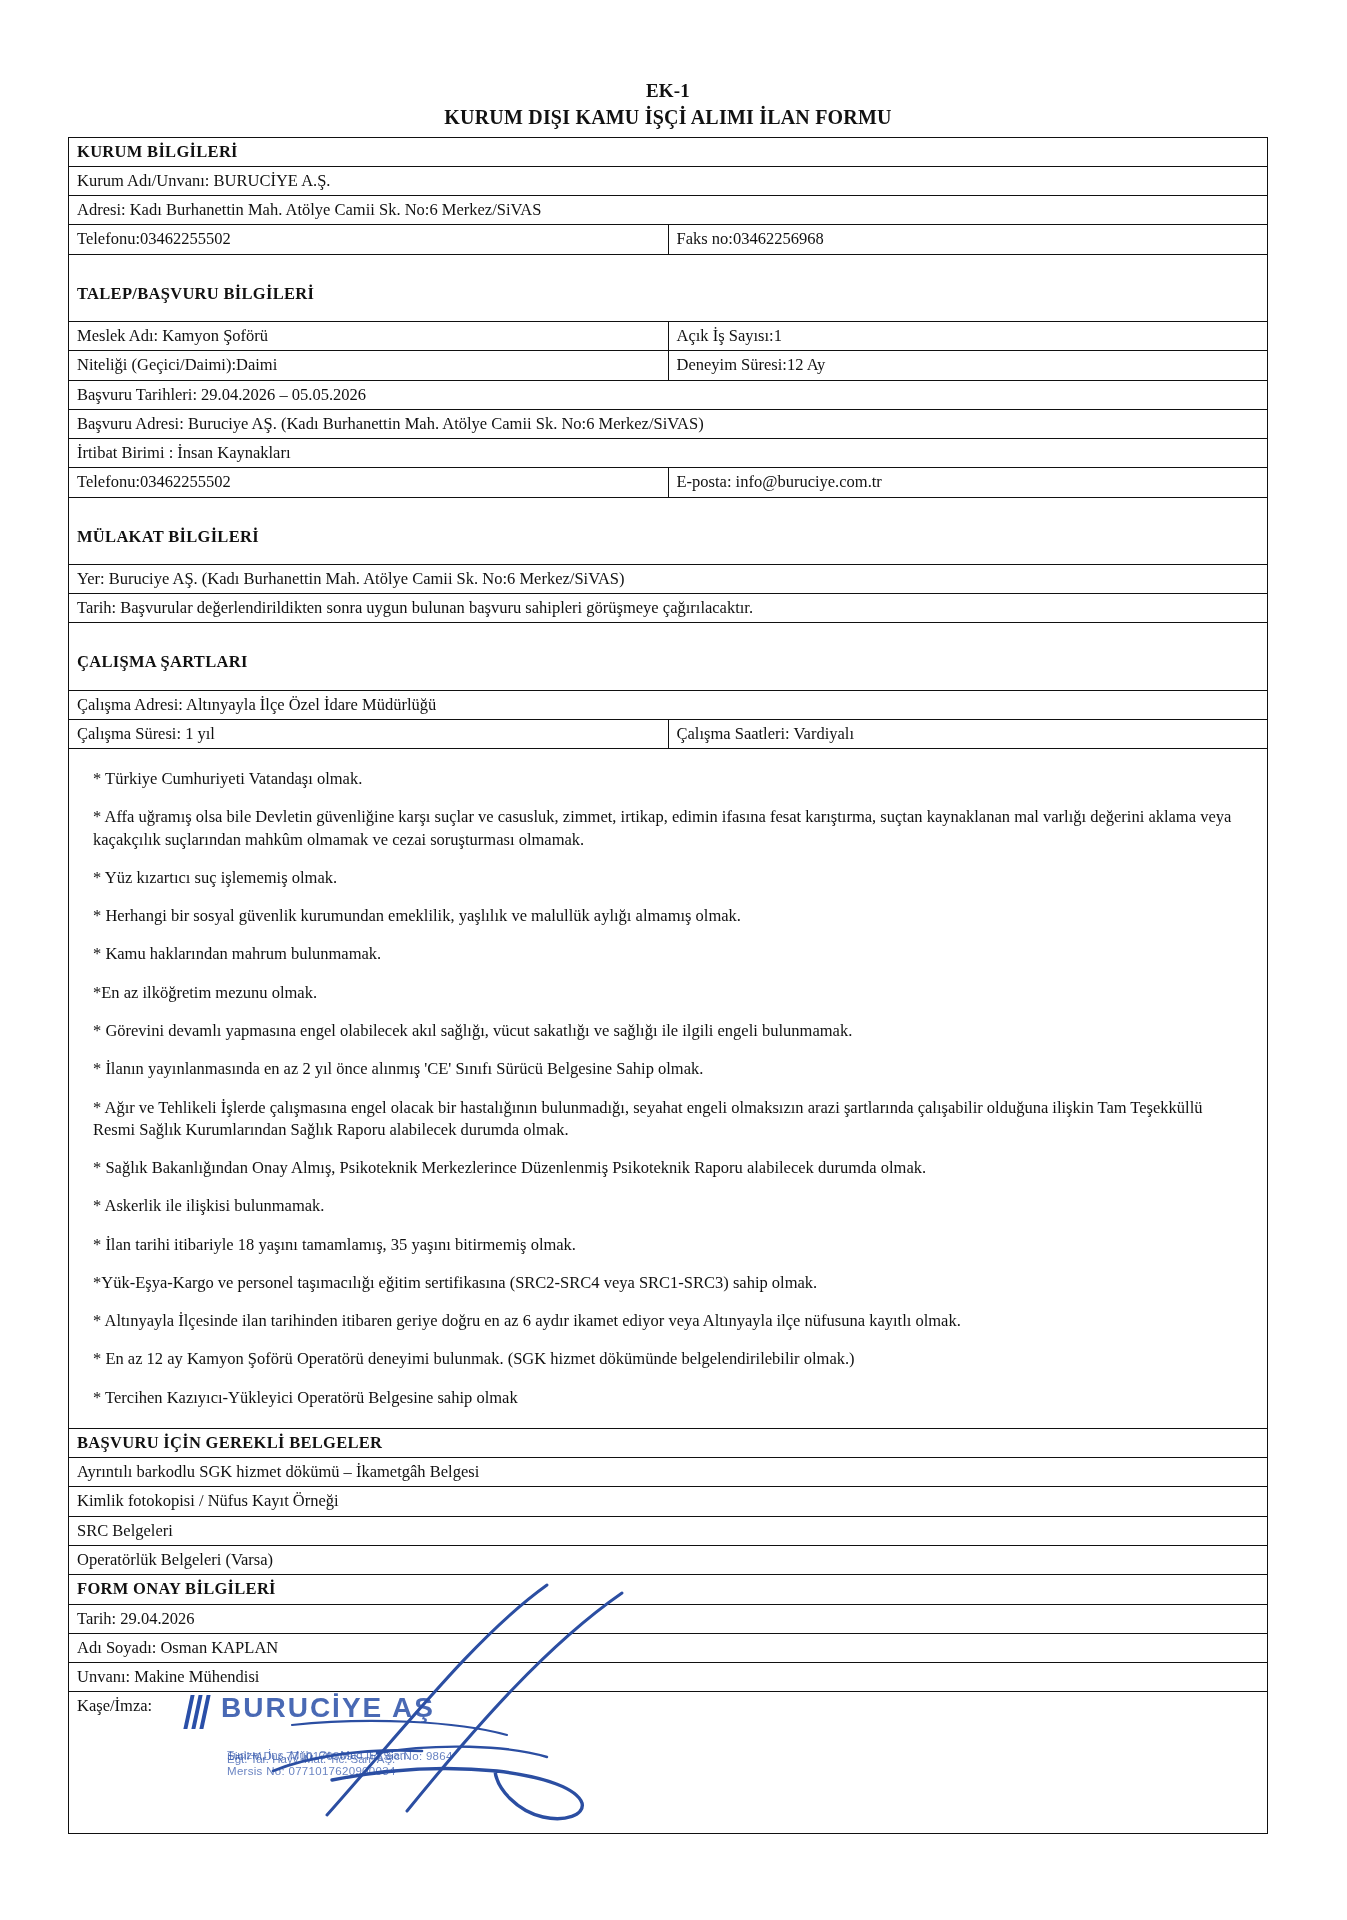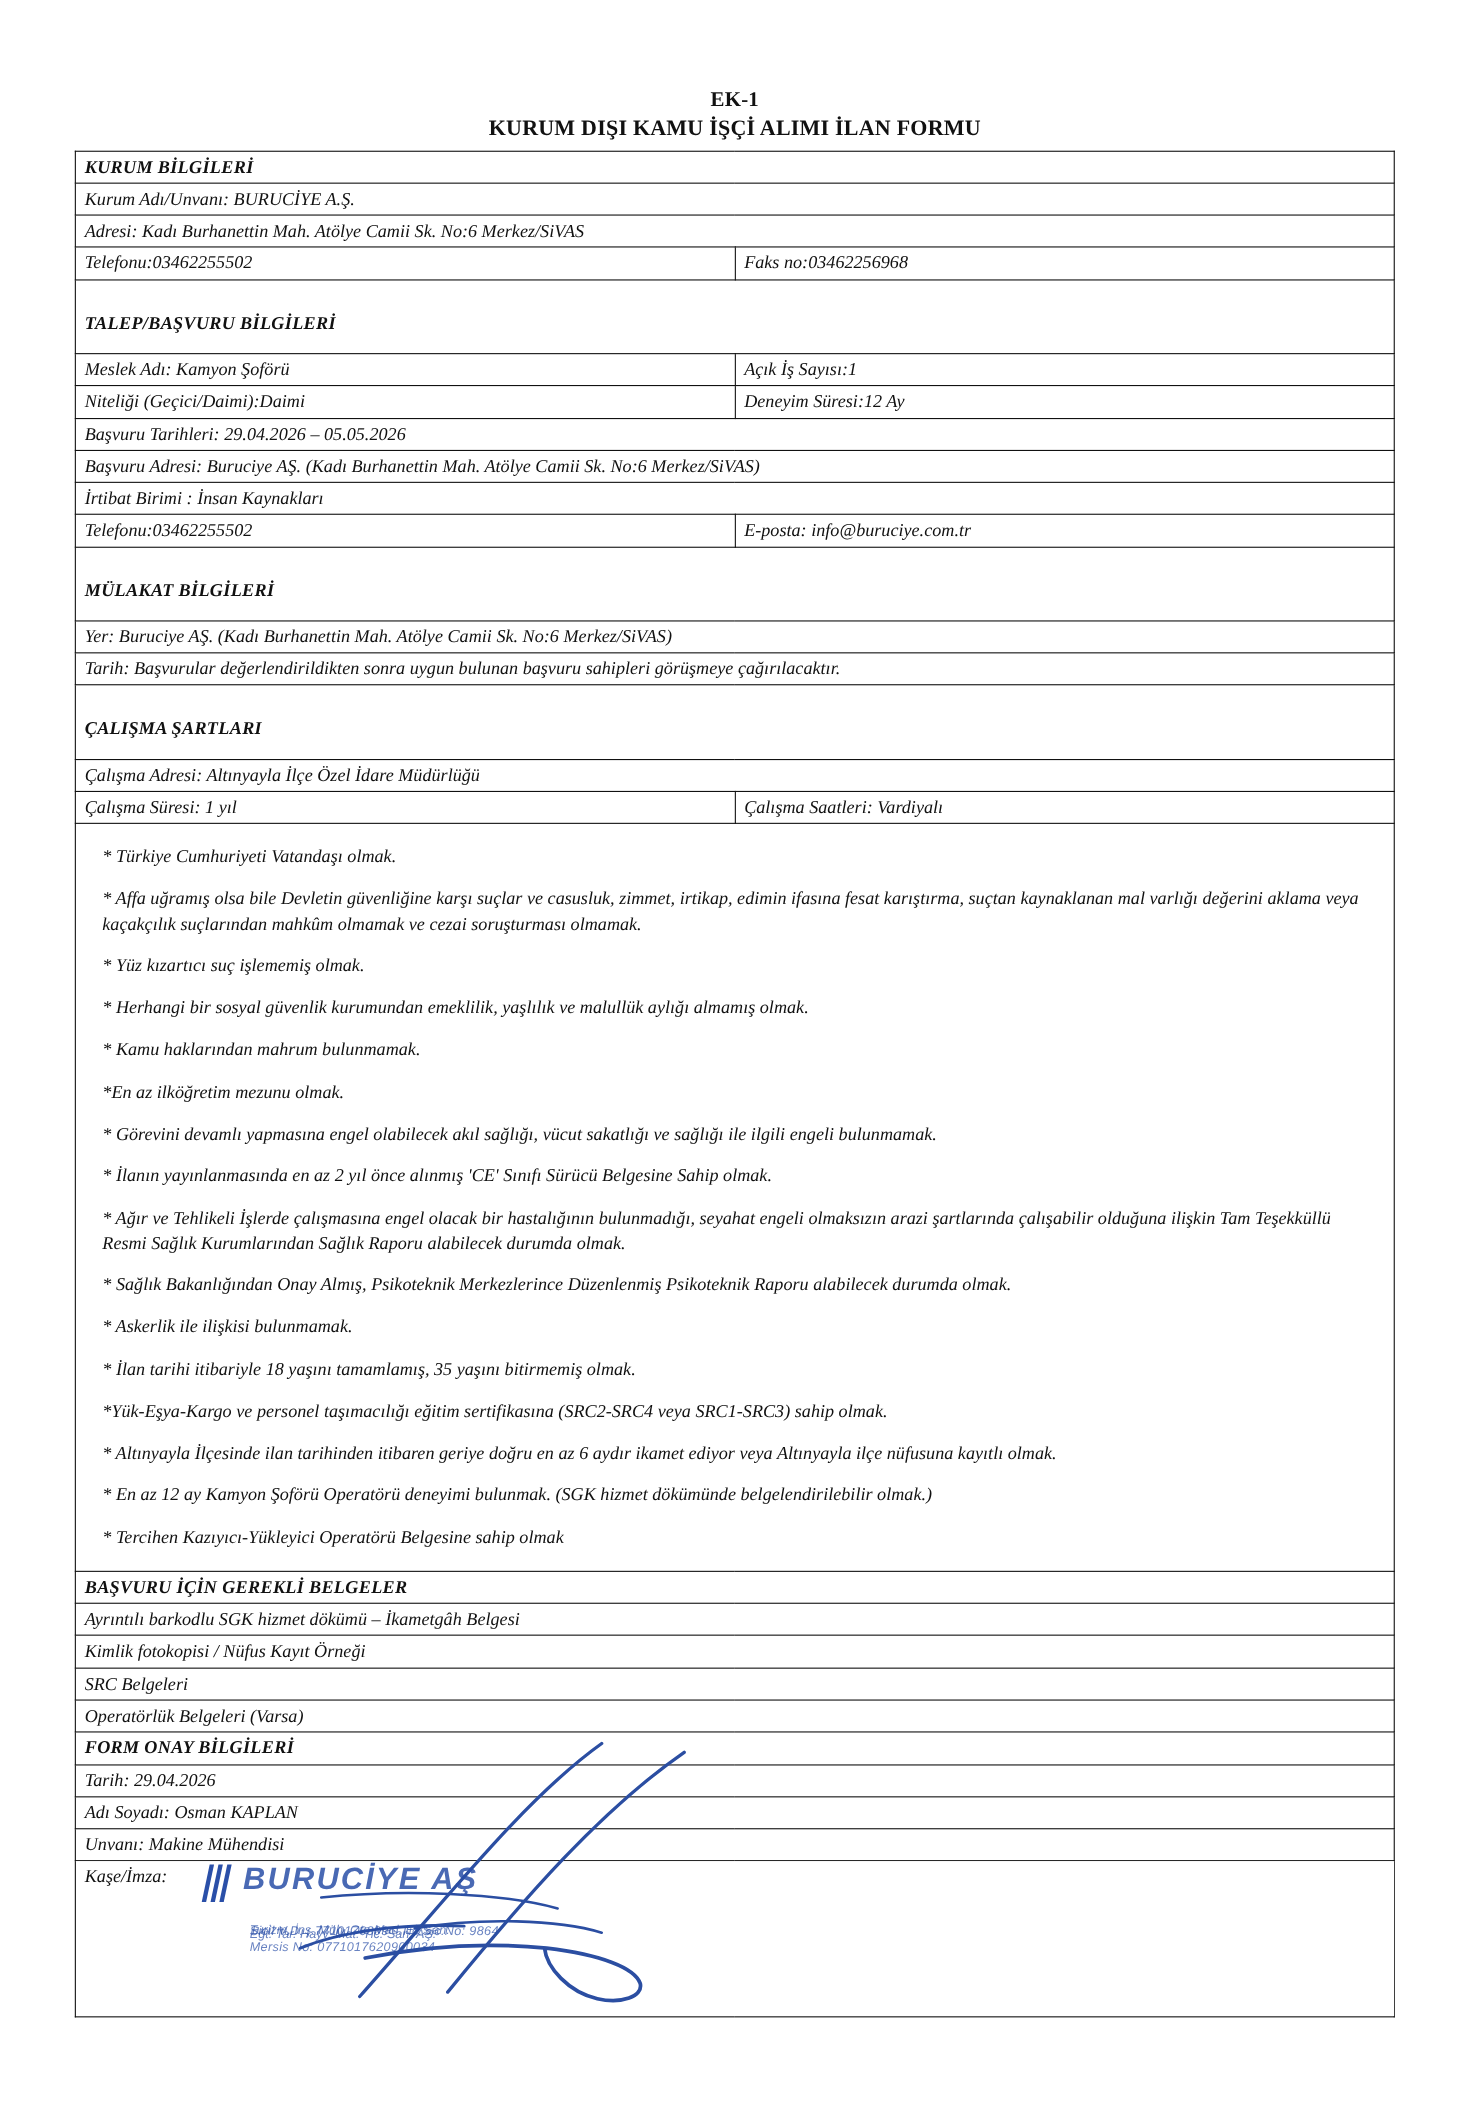--- a/index.html
+++ b/index.html
@@ -41,21 +41,20 @@
     margin-top: 6px;
     table-layout: fixed;
   }
   table.frm td {
     border: 1px solid #111;
     padding: 3px 8px;
     font-size: 16.5px;
     line-height: 1.35;
     vertical-align: top;
     background: #fff;
-    font-style: italic;
   }
   td.section {
     background: #e3e3e3;
     font-weight: bold;
     font-size: 17px;
     letter-spacing: 0.3px;
     padding: 10px 10px 10px 14px;
   }
   td.section.tall {
     padding-top: 28px;

